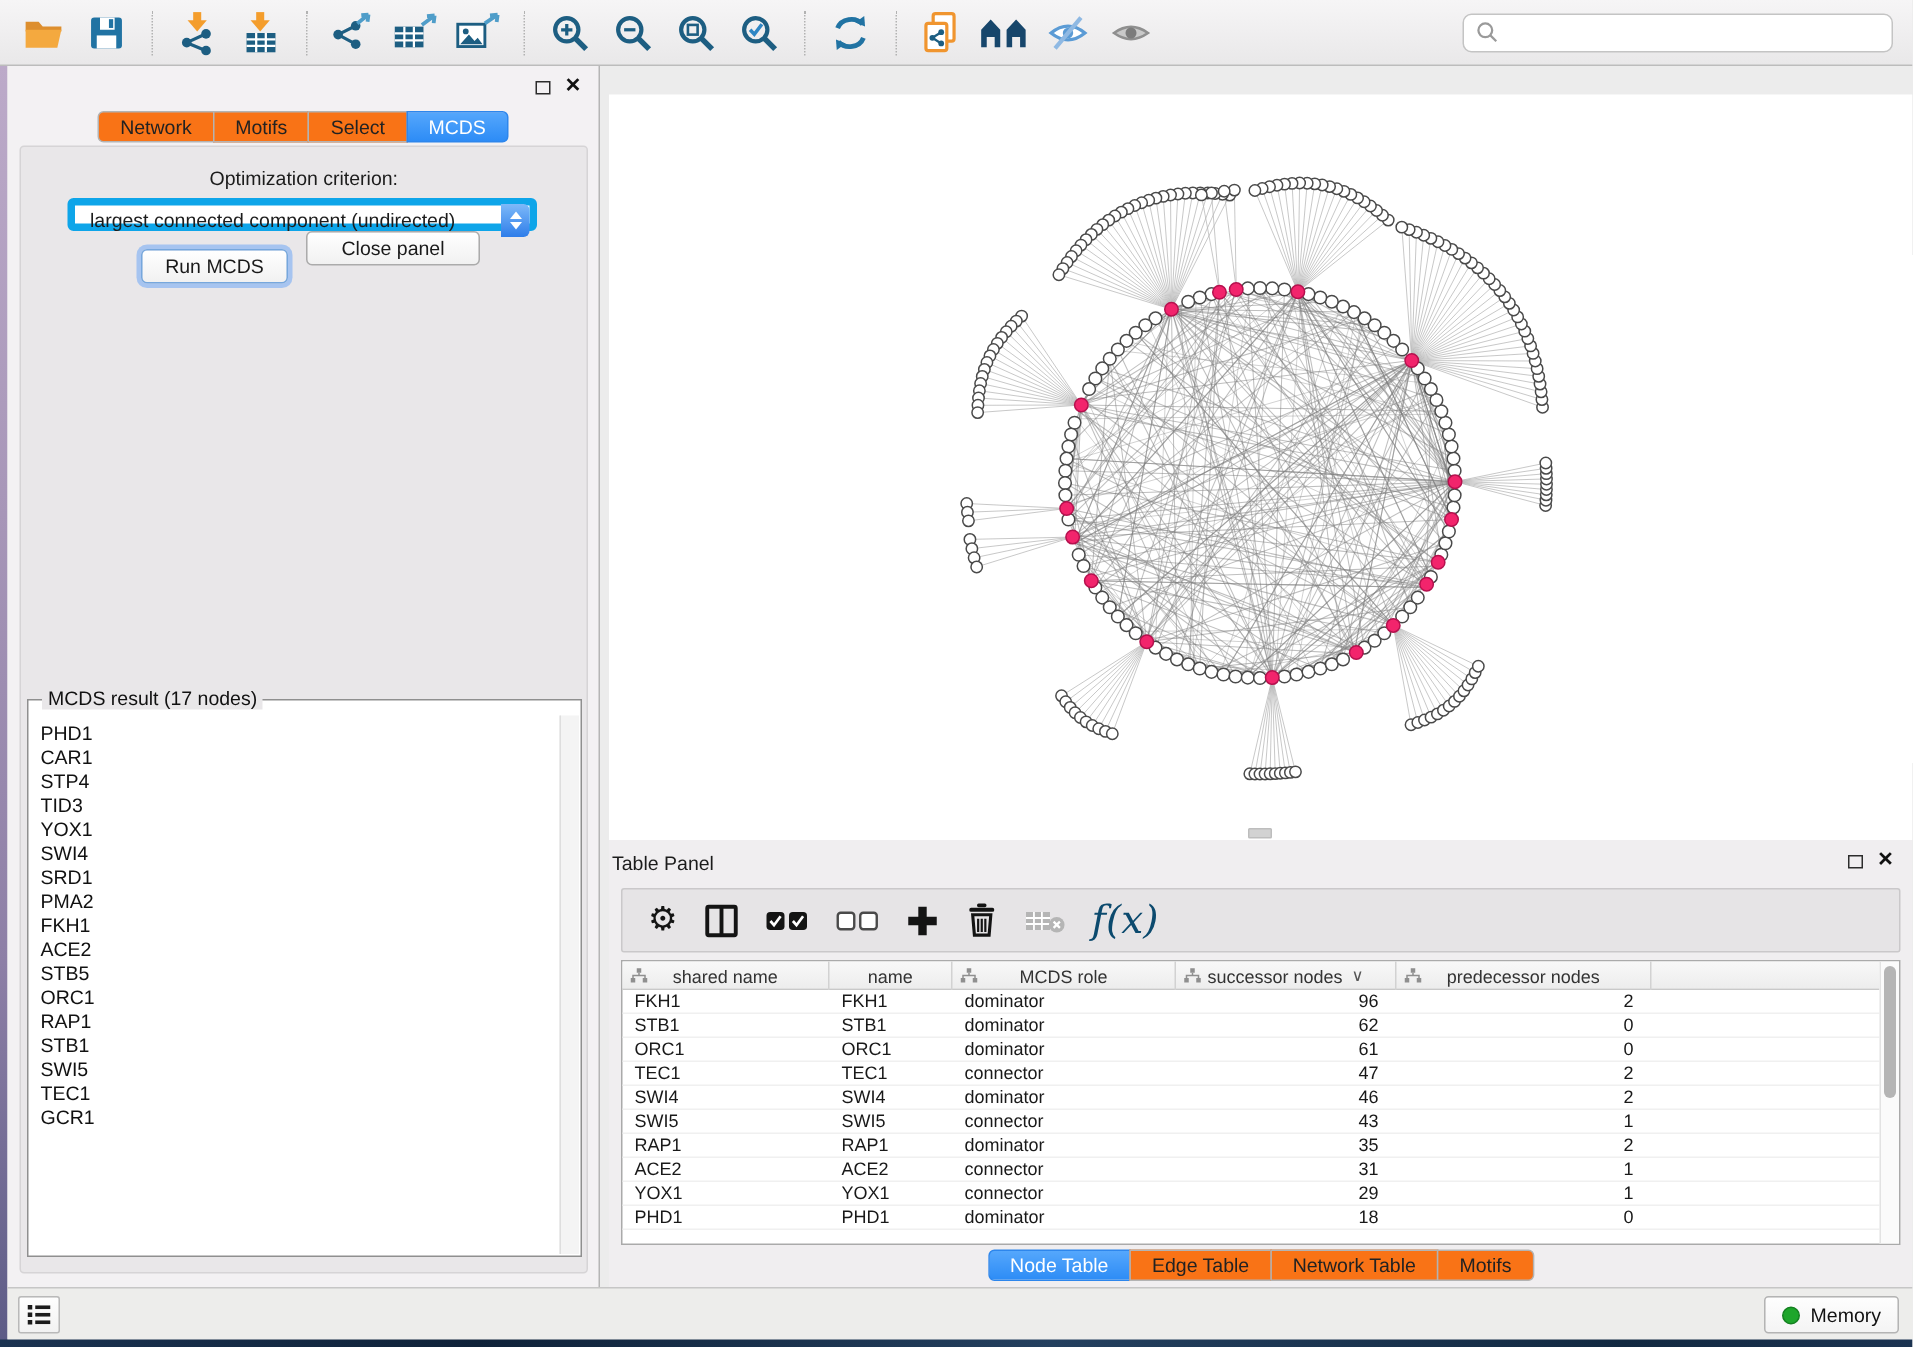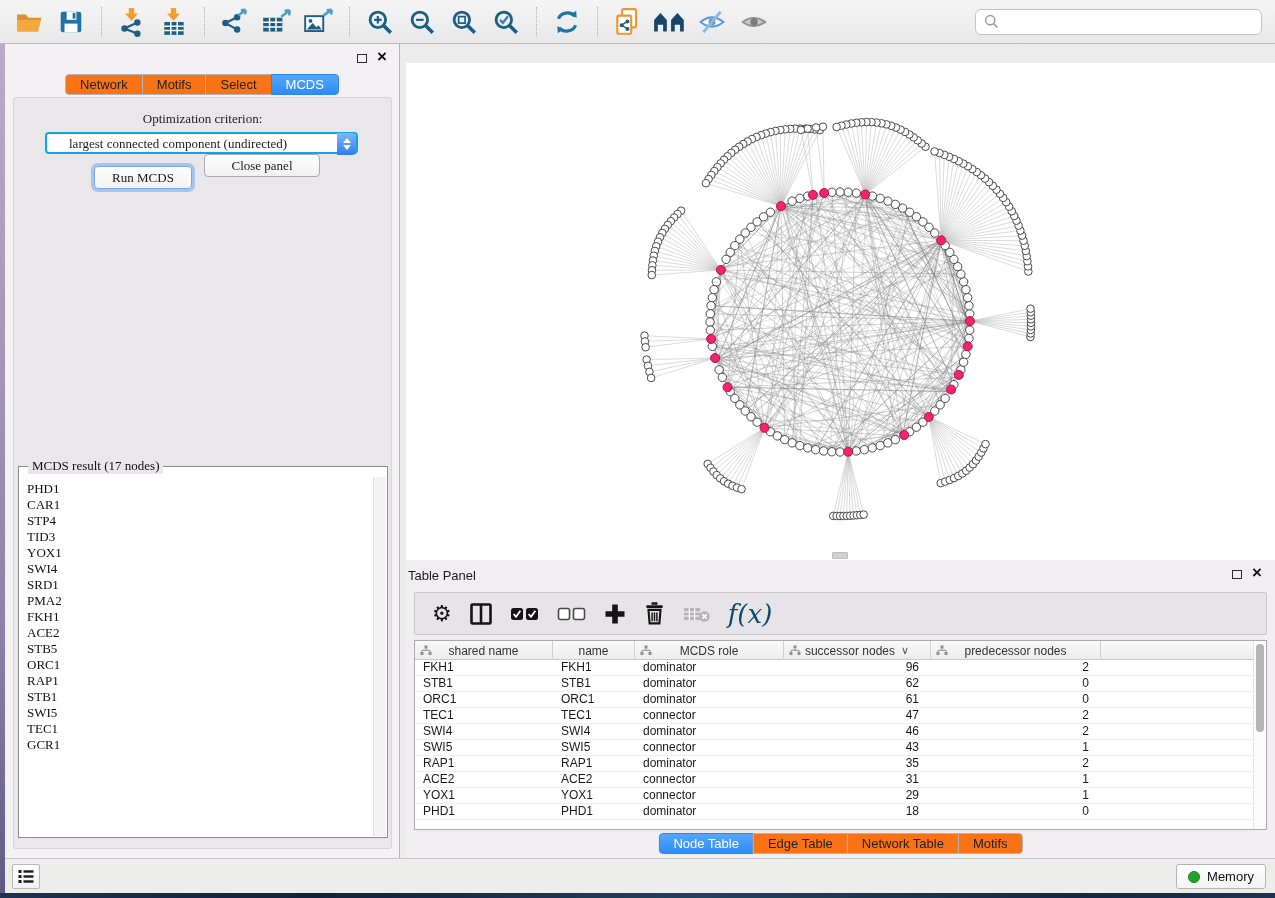--- a/index.html
+++ b/index.html
@@ -31,24 +31,24 @@
   #cp-float { right:32px; } #cp-close { right:12px; }
 
   #cp-tabs { position:absolute; top:30px; left:0; width:100%; display:flex; justify-content:center; }
   .tab { height:21px; line-height:19px; font-size:13px; padding:0 14px; background:#f97316;
     border:1px solid #b3b3b3; margin-left:-1px; color:#222; }
   .tab:first-child { border-radius:4px 0 0 4px; margin-left:0; }
   .tab:last-child  { border-radius:0 4px 4px 0; }
   .tab.active { background:linear-gradient(#55a7fc,#2d8cf6); border-color:#2d86ec; color:#fff; }
 
   #cp-body { position:absolute; left:8px; top:53px; width:379px; height:752px;
-    background:#e9e7e9; border:1px solid #d6d4d6; border-radius:3px;font-family:Liberation Serif, serif; }
+    background:#e9e7e9; border:1px solid #d6d4d6; border-radius:3px; }
   #opt-label { position:absolute; top:13px; width:100%; text-align:center; font-size:13px; }
   #opt-select { position:absolute; left:31px; top:34px; width:313px; height:22px; background:#fff;
-    border:2px solid #0ea5e9; border-radius:4px; font-size:13px; line-height:20px; padding-left:22px; }
+    border:5px solid #0ea5e9; border-radius:4px; font-size:13px; line-height:20px; padding-left:10px; }
   #opt-stepper { position:absolute; right:0; top:-1px; width:19px; height:22px; border-radius:0 4px 4px 0;
     background:linear-gradient(#7db9f9,#2e7de9); display:flex; flex-direction:column; align-items:center; justify-content:center; gap:2px;}
   #opt-stepper .up { width:0; height:0; border-left:4px solid transparent; border-right:4px solid transparent; border-bottom:5px solid #fff; }
   #opt-stepper .dn { width:0; height:0; border-left:4px solid transparent; border-right:4px solid transparent; border-top:5px solid #fff; }
   .btn { position:absolute; height:23px; background:linear-gradient(#ffffff,#f1f1f1); border:1px solid #ababab;
     border-radius:4px; font-size:13px; text-align:center; line-height:21px; color:#1a1a1a; }
   #run-btn { left:80px; top:68px; width:98px; border-color:#76a7dd; box-shadow:0 0 0 3px rgba(112,168,245,.55); }
   #close-btn { left:190px; top:56px; width:116px; }
 
   #mcds-fieldset { position:absolute; left:4px; top:368px; width:370px; height:372px;

